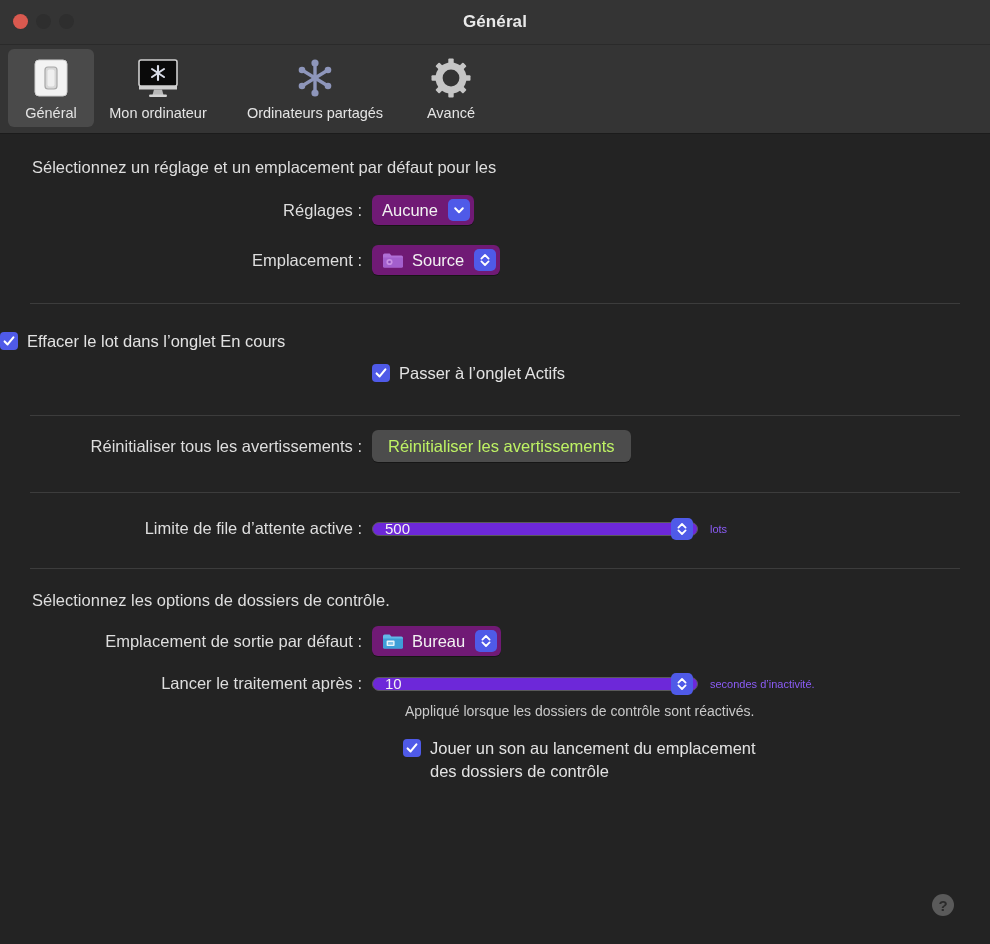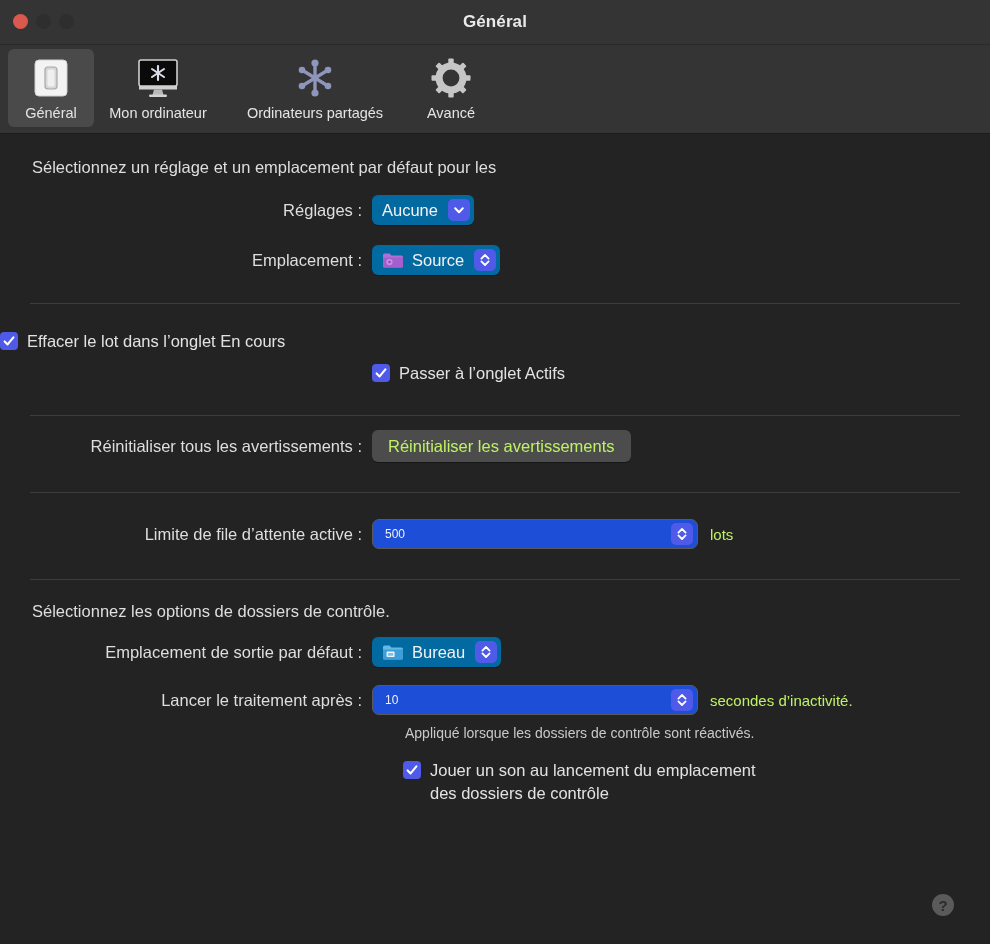--- a/index.html
+++ b/index.html
@@ -125,21 +125,21 @@
     box-sizing: border-box;
     color: #dedede;
     font-size: 16.5px;
   }
   .row-ctrl { display: flex; align-items: center; }
 
   
   .popup {
     display: inline-flex;
     align-items: center;
-    background: #0369a1;
+    background: #701a75;
     border-radius: 6px;
     height: 30px;
     padding: 0 4px 0 10px;
     color: #f2f2f2;
     font-size: 16.5px;
     box-shadow: 0 1px 0 rgba(0,0,0,.35);
     cursor: default;
     white-space: nowrap;
   }
   .popup .pl { margin-right: 10px; }
@@ -167,32 +167,32 @@
     padding: 0 16px;
     box-shadow: 0 1px 0 rgba(0,0,0,.35);
     cursor: default;
   }
 
   
   .combo {
     display: inline-flex;
     align-items: center;
     justify-content: space-between;
-    background: #1d4ed8;
+    background: #6d28d9;
     border: 1px solid #5a5a5a;
     border-radius: 7px;
-    height: 30px;
+    height: 14px;
     width: 326px;
     padding: 0 4px 0 12px;
     color: #f2f2f2;
-    font-size: 12px;
+    font-size: 15px;
     box-sizing: border-box;
   }
   .combo .val { color: #f2f2f2; }
-  .suffix { margin-left: 12px; color: #bef264; font-size: 15px; }
+  .suffix { margin-left: 12px; color: #8b5cf6; font-size: 11px; }
 
   
   .cbrow { display: flex; align-items: flex-start; }
   .cbox {
     width: 18px; height: 18px;
     min-width: 18px;
     border-radius: 4px;
     background: #4f5ae8;
     display: inline-flex;
     align-items: center;

